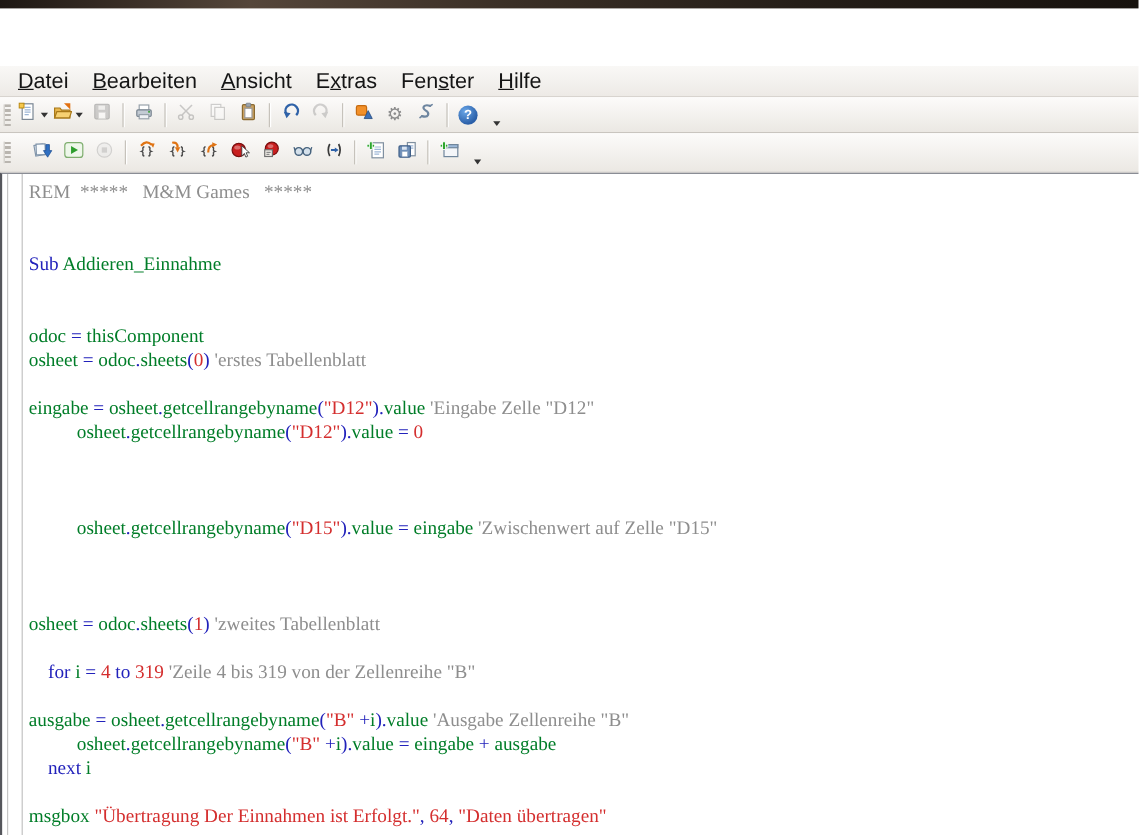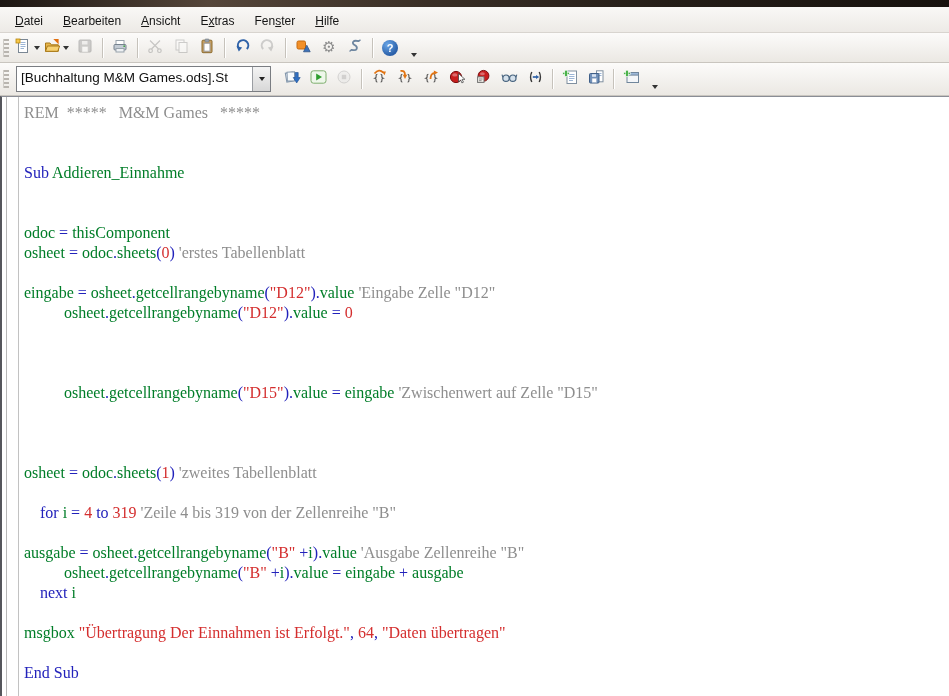--- a/index.html
+++ b/index.html
@@ -2,21 +2,21 @@
 <html style="--c-kw: #2222bb; --c-id: #007d28; --c-lit: #d42e2e; --c-com: #8e8e8e; --c-op: #2222bb;"><head>
 <meta charset="utf-8">
 <style>
   html,body{margin:0;padding:0;}
   .screen{width:949px;height:696px;overflow:hidden;background:#fff;font-family:"Liberation Sans",sans-serif;position:relative;}
 
   
   .top-strip{height:7px;background:linear-gradient(90deg,#1d1713 0%,#55463a 22%,#3a2f26 45%,#251e18 70%,#17120e 100%);}
 
   
-  .menubar{height:25px;background:linear-gradient(#f9f8f6,#edeae6);border-bottom:1px solid #d8d4cf;display:flex;align-items:flex-end;padding-left:5px;font-size:12px;color:#151515;}
+  .menubar{height:25px;background:linear-gradient(#f9f8f6,#edeae6);border-bottom:1px solid #d8d4cf;display:flex;align-items:center;padding-left:5px;font-size:18px;color:#151515;margin-top:48px;}
   .menu-item{padding:3px 10px 4px 10px;cursor:default;border-radius:2px;}
   .menu-item u{text-decoration:underline;}
 
   
   .toolbar{display:flex;align-items:center;background:linear-gradient(#fcfbfa,#ebe8e3);border-bottom:1px solid #c9c5bf;}
   .toolbar1{height:29px;}
   .toolbar2{height:32px;}
   .grip{width:5px;height:18px;margin:0 5px 0 3px;background:repeating-linear-gradient(180deg,#b9b5af 0 2px,transparent 2px 4px);border-left:1px solid #cfccc7;}
   .tbtn{min-width:24px;height:24px;display:flex;align-items:center;justify-content:center;margin:0 1px;border-radius:3px;position:relative;}
   .tbtn.with-caret{padding-right:2px;}
@@ -196,26 +196,20 @@
     </div>
 
     <div class="overflow-btn">
       <span class="caret-down" style="margin-left:0"></span>
     </div>
   </div>
 
   <div class="toolbar toolbar2">
     <div class="grip"></div>
 
-    <div class="combo">
-      <div class="combo-text">[Buchhaltung M&amp;M Games.ods].St</div>
-      <div class="combo-btn">
-        <span class="caret-down"></span>
-      </div>
-    </div>
 
     <div style="width:8px"></div>
 
     <div class="tbtn">
       <span>
         <svg width="17" height="16" viewBox="0 0 17 16">
             <g transform="rotate(-10 6 8)">
               <rect x="2" y="3.5" width="7.5" height="9" fill="#eef2f7" stroke="#8296ab"></rect>
             </g>
             <g transform="rotate(-2 7 8)">

